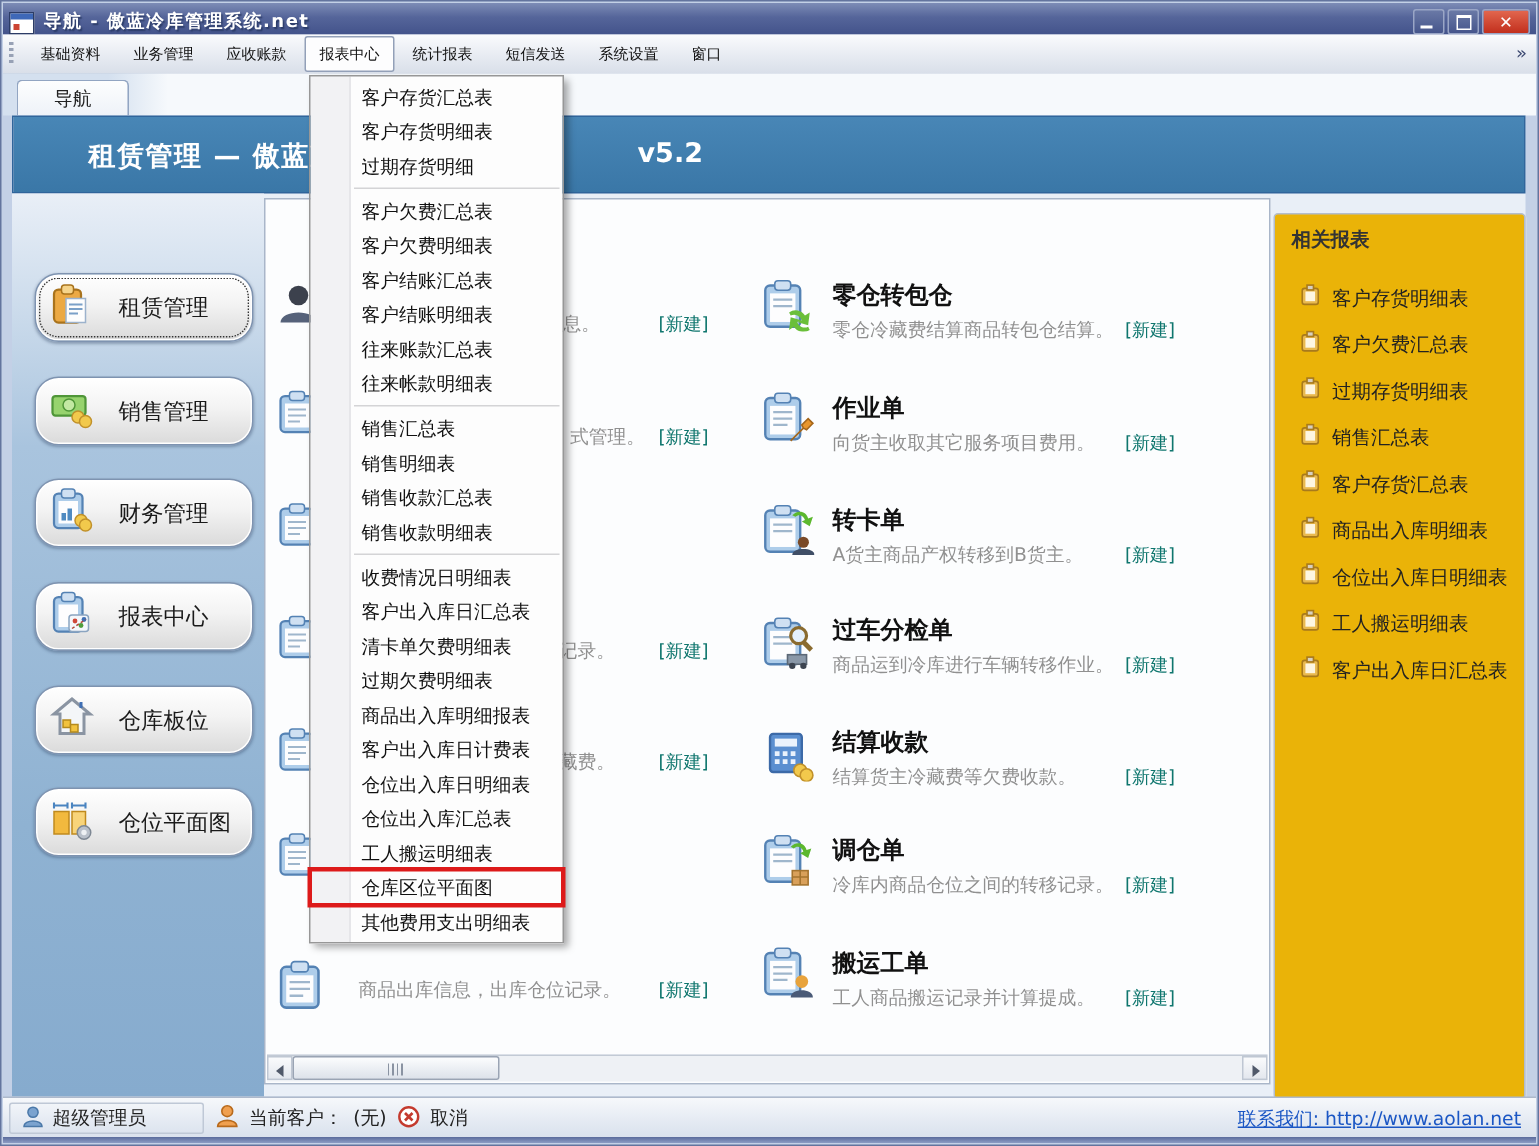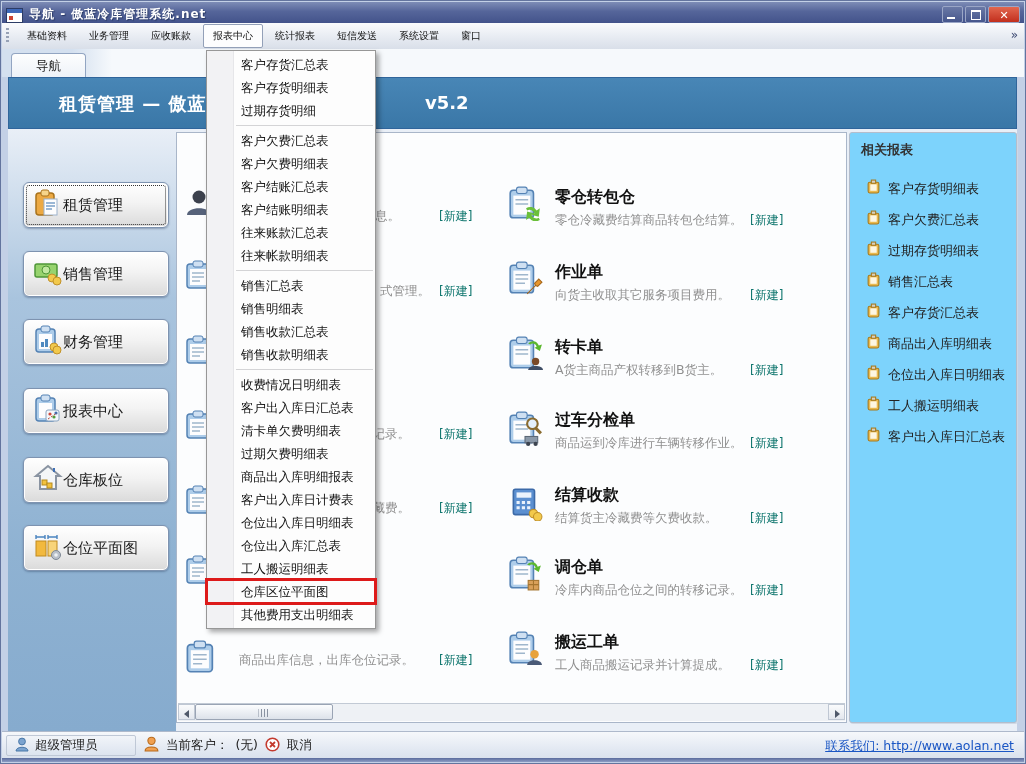--- a/index.html
+++ b/index.html
@@ -25,42 +25,42 @@
   
   #tabstrip{position:absolute;left:1px;top:48px;right:1px;height:28px;background:linear-gradient(to right,#d4e0ef 0 70px,#f6f9fc 110px,#f6f9fc);}
   .tab{position:absolute;left:9px;bottom:0;height:23px;line-height:23px;padding:0 24px;background:linear-gradient(#fdfefe,#eef2f8);border:1px solid #92a5c2;border-bottom:none;border-radius:4px 4px 0 0;font-size:12.5px;color:#222;}
   
   #client{position:absolute;left:7px;top:76px;width:1009px;height:654px;background:#e9eff7;}
   #banner{position:absolute;left:0;top:0;width:1009px;height:52px;background:linear-gradient(#4886b6,#3a77a7);border:1px solid #30659b;box-sizing:border-box;color:#fff;}
   #banner .btitle{position:absolute;left:50px;top:14px;font-size:18px;font-weight:bold;letter-spacing:1px;}
   #banner .bver{position:absolute;left:416px;top:14px;font-size:18px;font-weight:bold;}
   
   #sidebar{position:absolute;left:0;top:52px;width:168px;height:602px;background:linear-gradient(#e9eff7,#a9c4de 28%,#8fb2d2 70%,#86abce);}
-  .side-btn{position:absolute;left:15px;width:146px;height:46px;border:1px solid #7e93b0;border-radius:6px;background:linear-gradient(#ffffff,#f3f3f3 45%,#dadada);box-shadow:0 1px 2px rgba(30,50,80,.35), inset 0 0 0 1px #fff;display:flex;align-items:center;padding-left:9px;box-sizing:border-box;gap:0;}
+  .side-btn{position:absolute;left:15px;width:146px;height:46px;border:1px solid #7e93b0;border-radius:16px;background:linear-gradient(#ffffff,#f3f3f3 45%,#dadada);box-shadow:0 1px 2px rgba(30,50,80,.35), inset 0 0 0 1px #fff;display:flex;align-items:center;padding-left:9px;box-sizing:border-box;gap:16px;}
   .side-btn.focused{outline:1px dotted #333;outline-offset:-4px;}
   .sb-label{font-size:15px;color:#1a1a1a;}
   
   #main{position:absolute;left:168px;top:55px;width:671px;height:591px;background:#fcfdfe;border:1px solid #a9b6c9;box-sizing:border-box;}
   .row-title{position:absolute;font-size:16px;font-weight:bold;color:#111;}
   .row-desc{position:absolute;font-size:12.5px;color:#909090;white-space:nowrap;}
   .row-new{position:absolute;font-size:12px;color:#0f766e;}
   .licon{position:absolute;left:7px;}
   .ricon{position:absolute;left:330px;}
   
   #hscroll{position:absolute;left:1px;right:1px;bottom:1px;height:17px;background:#eef1f5;border-top:1px solid #c2cad5;}
   .sb-arrow{position:absolute;top:0;width:17px;height:16px;background:linear-gradient(#fafbfc,#e3e7ee);border:1px solid #bfc7d3;box-sizing:border-box;}
   .sb-arrow::after{content:"";position:absolute;top:5px;border-style:solid;}
   .sb-arrow.left{left:0;}
   .sb-arrow.left::after{left:5px;border-width:4px 5px 4px 0;border-color:transparent #50596a transparent transparent;}
   .sb-arrow.right{right:0;}
   .sb-arrow.right::after{left:6px;border-width:4px 0 4px 5px;border-color:transparent transparent transparent #50596a;}
   .sb-thumb{position:absolute;left:17px;top:0;width:138px;height:16px;background:linear-gradient(#fcfdfe,#dde2ea);border:1px solid #9aa4b4;border-radius:2px;box-sizing:border-box;}
   .sb-thumb::after{content:"";position:absolute;left:50%;top:4px;transform:translateX(-50%);width:11px;height:8px;background:repeating-linear-gradient(90deg,#8a93a2 0 1px,transparent 1px 3px);}
   
-  #rpanel{position:absolute;left:841px;top:55px;width:168px;height:591px;background:#7dd3fc;border:1px solid #b3bdcc;border-radius:3px;box-sizing:border-box;box-shadow:1px 1px 0 #cfd8e4;font-family:Liberation Mono, monospace;}
+  #rpanel{position:absolute;left:841px;top:65px;width:168px;height:591px;background:#eab308;border:1px solid #b3bdcc;border-radius:3px;box-sizing:border-box;box-shadow:1px 1px 0 #cfd8e4;}
   #rpanel .rtitle{position:absolute;left:11px;top:8px;font-size:13px;font-weight:bold;color:#333;}
   .rrow{position:absolute;left:16px;display:flex;align-items:center;gap:7px;font-size:13px;color:#222;white-space:nowrap;}
   
   #statusbar{position:absolute;left:1px;top:730px;right:1px;height:28px;background:linear-gradient(#f6f8fb,#e3e9f2 60%,#d8e0ec);border-top:1px solid #aeb9cb;}
   .user-panel{position:absolute;left:4px;top:3px;width:130px;height:21px;border:1px solid #bfc8d6;border-radius:2px;display:flex;align-items:center;gap:6px;padding-left:8px;box-sizing:border-box;font-size:12.5px;color:#222;}
   .cust{position:absolute;left:142px;top:3px;height:21px;display:flex;align-items:center;gap:7px;font-size:12.5px;color:#222;}
   .contact{position:absolute;right:10px;top:6px;font-size:12.5px;color:#1a56c4;text-decoration:underline;}
   #window::after{content:"";position:absolute;left:1px;right:1px;bottom:1px;height:4px;background:linear-gradient(#5a6b9c,#8c9cc4);}
   
   #dropdown{position:absolute;left:205px;top:49px;width:170px;background:linear-gradient(to right,#f2f2f4 0 26px,#e6e6e9 26px 27px,#fdfdfd 27px);border:1px solid #979797;box-shadow:3px 3px 5px rgba(0,0,0,.35);padding:2px 0;z-index:99;box-sizing:border-box;}

